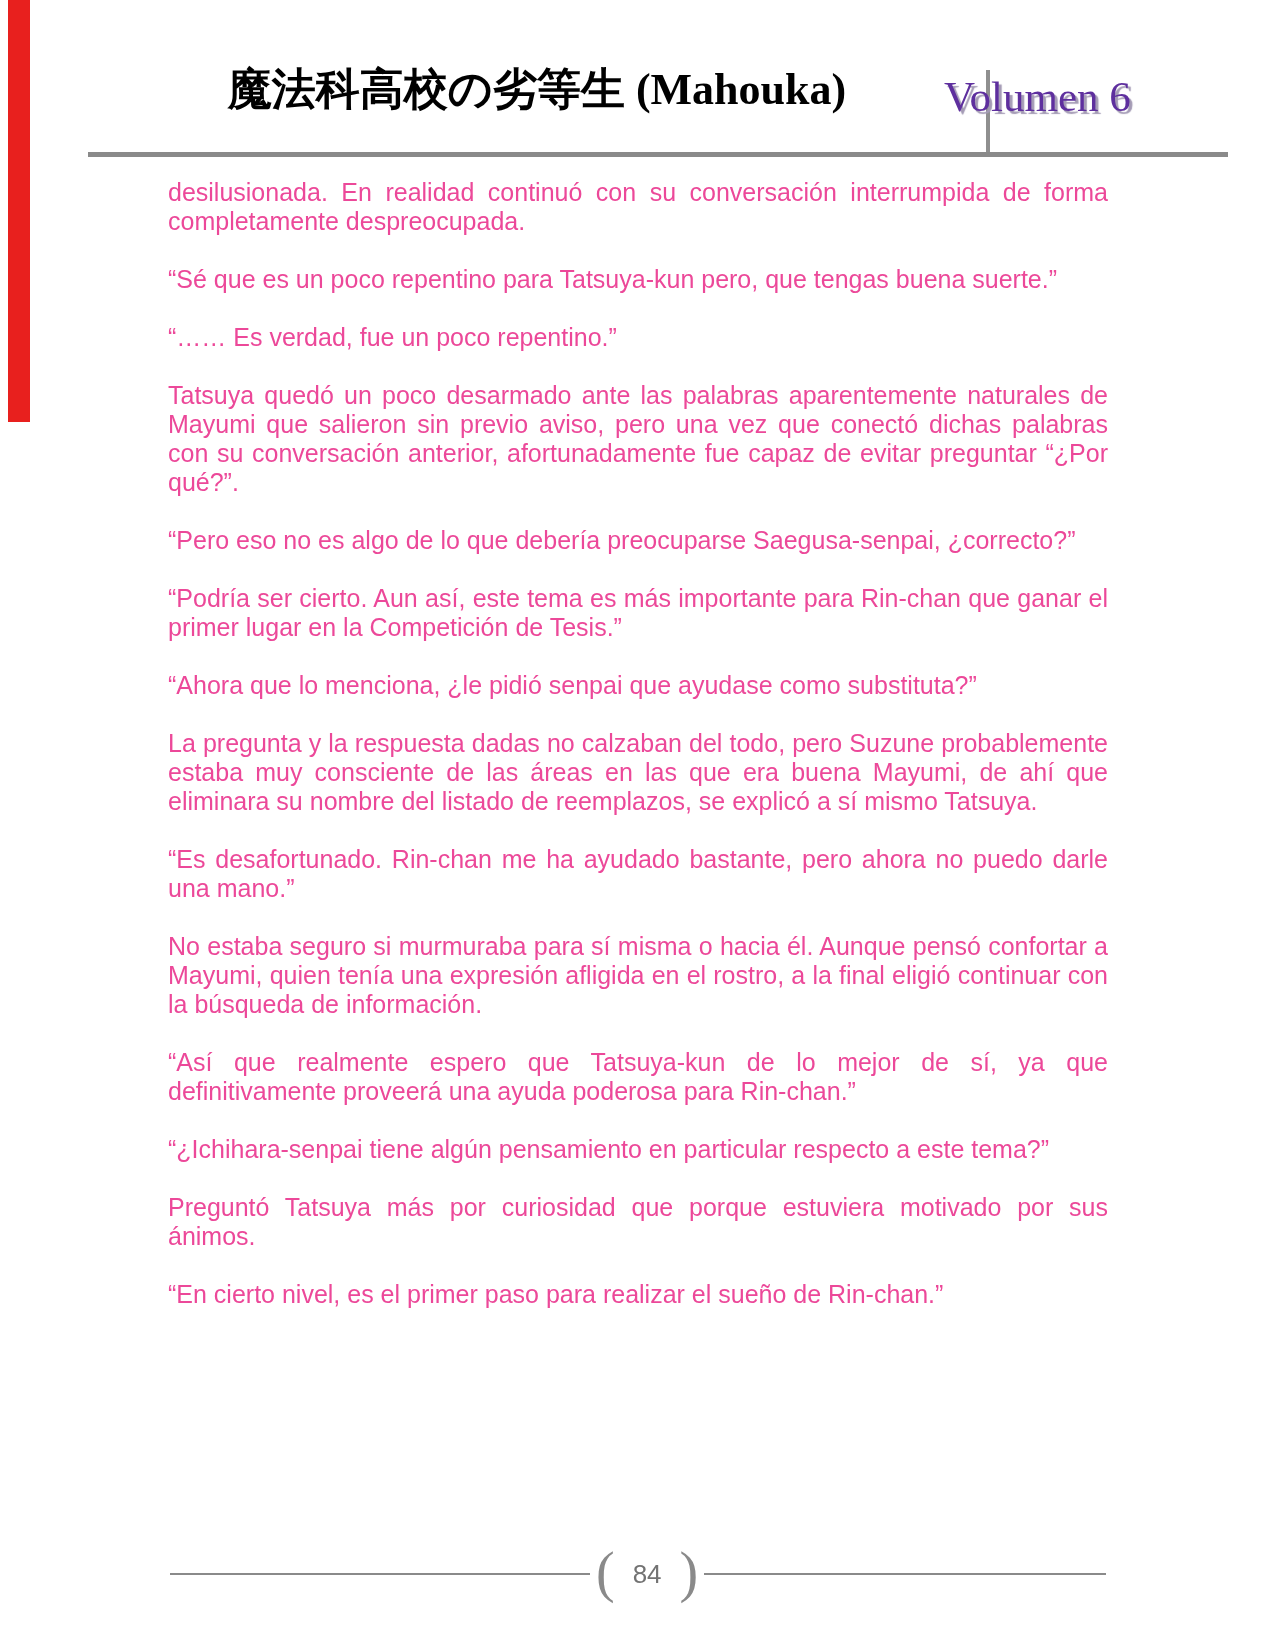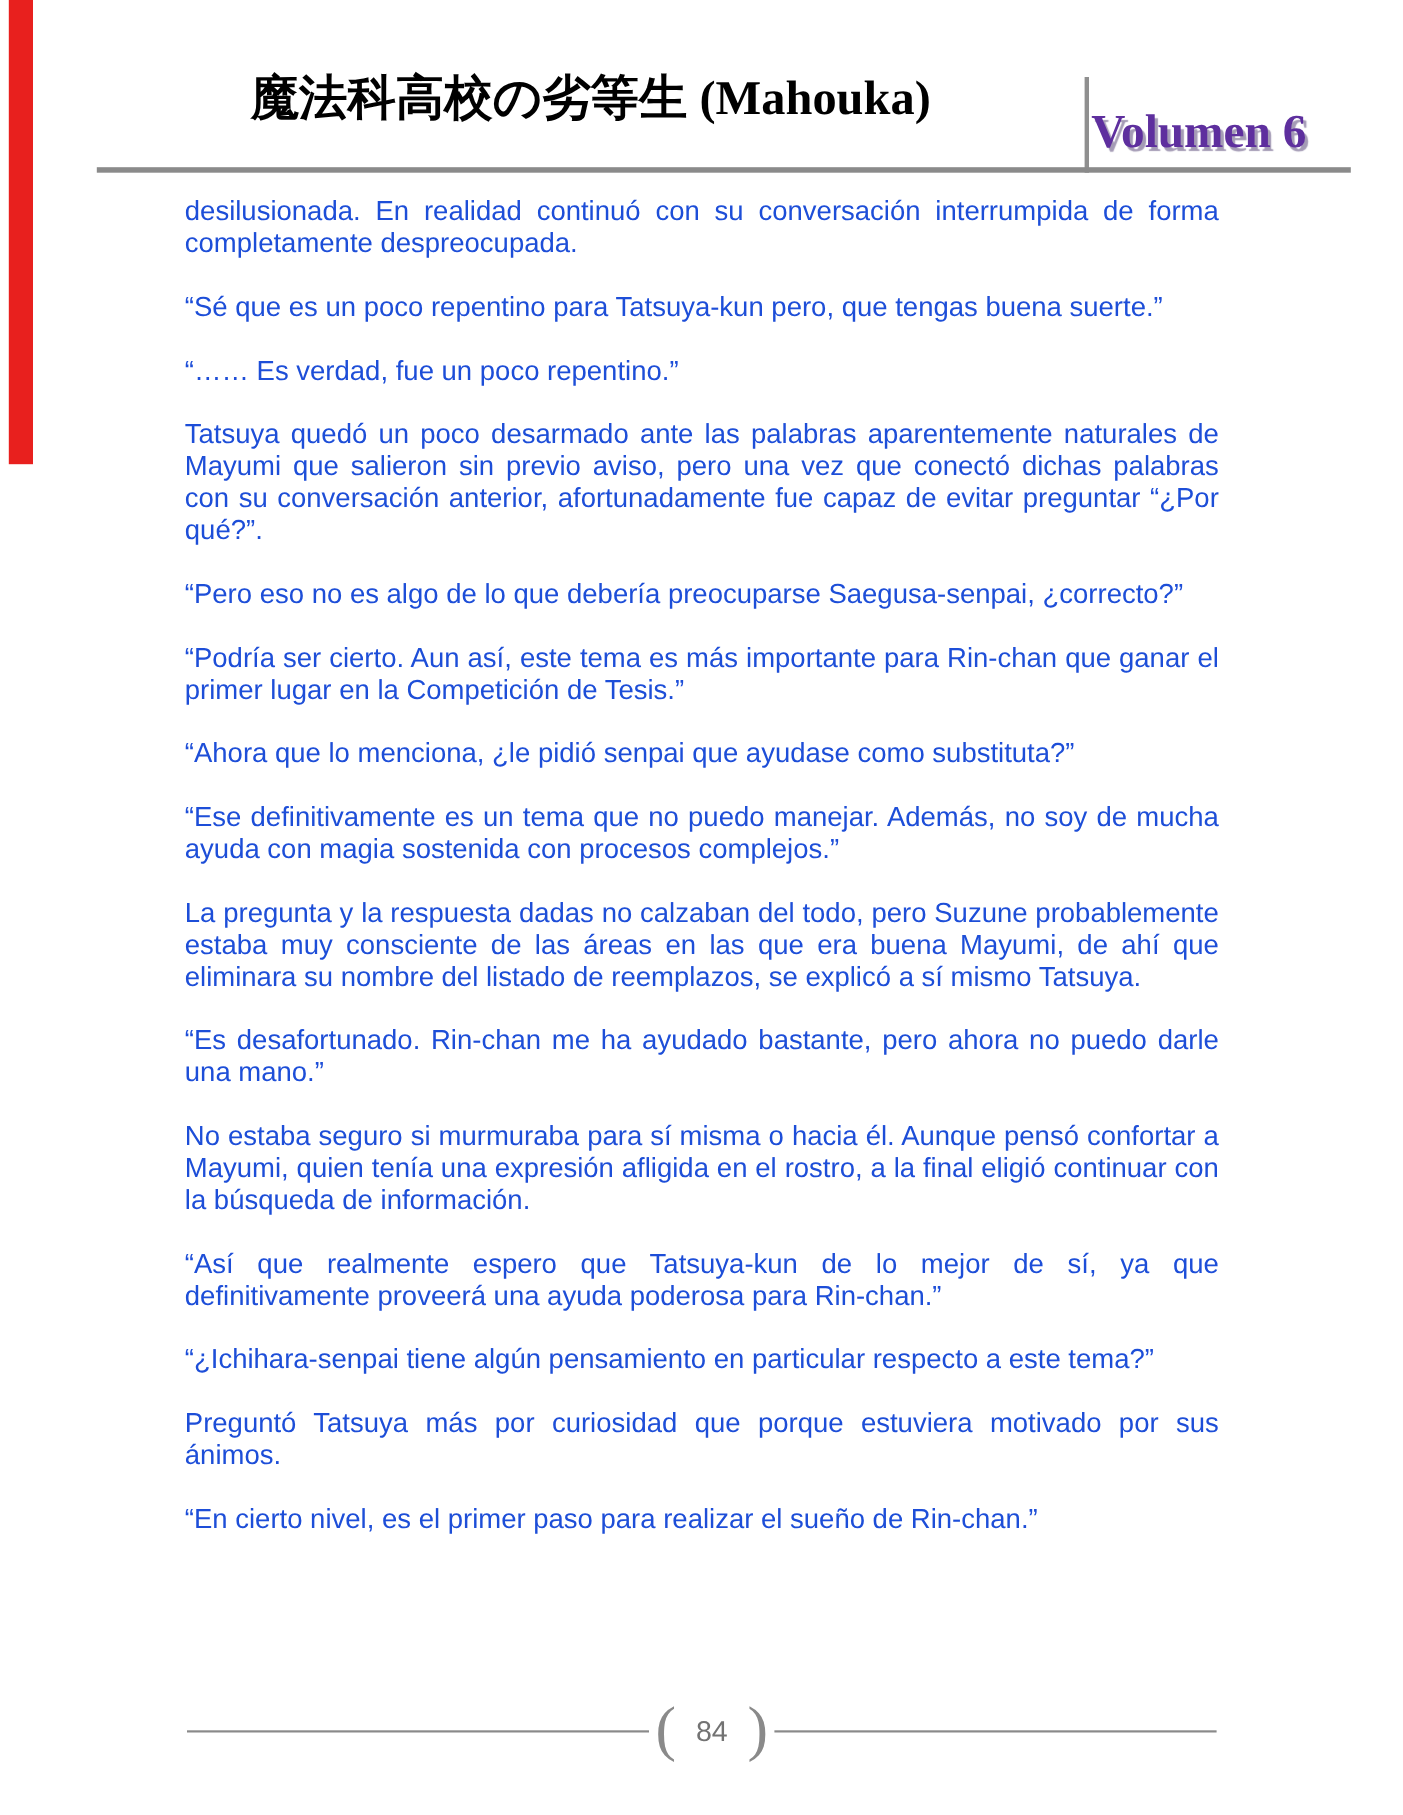--- a/index.html
+++ b/index.html
@@ -42,29 +42,28 @@
   .v-divider {
     position: absolute;
     left: 986px;
     top: 70px;
     width: 4px;
     height: 87px;
     background: #8f8f8f;
   }
   .volume {
     position: absolute;
-    left: 992px;
+    left: 944px;
     top: 72px;
     font-family: "Liberation Serif", serif;
-    font-weight: bold;
+    font-weight: normal;
     font-size: 43px;
     color: #5e2f9e;
     text-shadow: 3px 3px 1px #a49bb5;
     white-space: nowrap;
-    margin-top: 24px;
   }
   .h-rule {
     position: absolute;
     left: 88px;
     top: 152px;
     width: 1140px;
     height: 5px;
     background: #8a8a8a;
   }
   
@@ -72,21 +71,21 @@
     position: absolute;
     left: 168px;
     top: 178px;
     width: 940px;
   }
   .body-text p {
     margin: 0 0 29px 0;
     font-size: 25px;
     line-height: 29px;
     text-align: justify;
-    color: #1d4ed8;
+    color: #ec4899;
   }
   
   .page-footer {
     position: absolute;
     left: 170px;
     top: 1542px;
     width: 936px;
     height: 64px;
     display: flex;
     align-items: center;
@@ -128,21 +127,20 @@
   </header>
 
   <main class="body-text">
     <p>desilusionada. En realidad continuó con su conversación interrumpida de forma completamente despreocupada.</p>
     <p>“Sé que es un poco repentino para Tatsuya-kun pero, que tengas buena suerte.”</p>
     <p>“…… Es verdad, fue un poco repentino.”</p>
     <p>Tatsuya quedó un poco desarmado ante las palabras aparentemente naturales de Mayumi que salieron sin previo aviso, pero una vez que conectó dichas palabras con su conversación anterior, afortunadamente fue capaz de evitar preguntar “¿Por qué?”.</p>
     <p>“Pero eso no es algo de lo que debería preocuparse Saegusa-senpai, ¿correcto?”</p>
     <p>“Podría ser cierto. Aun así, este tema es más importante para Rin-chan que ganar el primer lugar en la Competición de Tesis.”</p>
     <p>“Ahora que lo menciona, ¿le pidió senpai que ayudase como substituta?”</p>
-    <p>“Ese definitivamente es un tema que no puedo manejar. Además, no soy de mucha ayuda con magia sostenida con procesos complejos.”</p>
     <p>La pregunta y la respuesta dadas no calzaban del todo, pero Suzune probablemente estaba muy consciente de las áreas en las que era buena Mayumi, de ahí que eliminara su nombre del listado de reemplazos, se explicó a sí mismo Tatsuya.</p>
     <p>“Es desafortunado. Rin-chan me ha ayudado bastante, pero ahora no puedo darle una mano.”</p>
     <p>No estaba seguro si murmuraba para sí misma o hacia él. Aunque pensó confortar a Mayumi, quien tenía una expresión afligida en el rostro, a la final eligió continuar con la búsqueda de información.</p>
     <p>“Así que realmente espero que Tatsuya-kun de lo mejor de sí, ya que definitivamente proveerá una ayuda poderosa para Rin-chan.”</p>
     <p>“¿Ichihara-senpai tiene algún pensamiento en particular respecto a este tema?”</p>
     <p>Preguntó Tatsuya más por curiosidad que porque estuviera motivado por sus ánimos.</p>
     <p>“En cierto nivel, es el primer paso para realizar el sueño de Rin-chan.”</p>
   </main>
 
   <footer class="page-footer">

